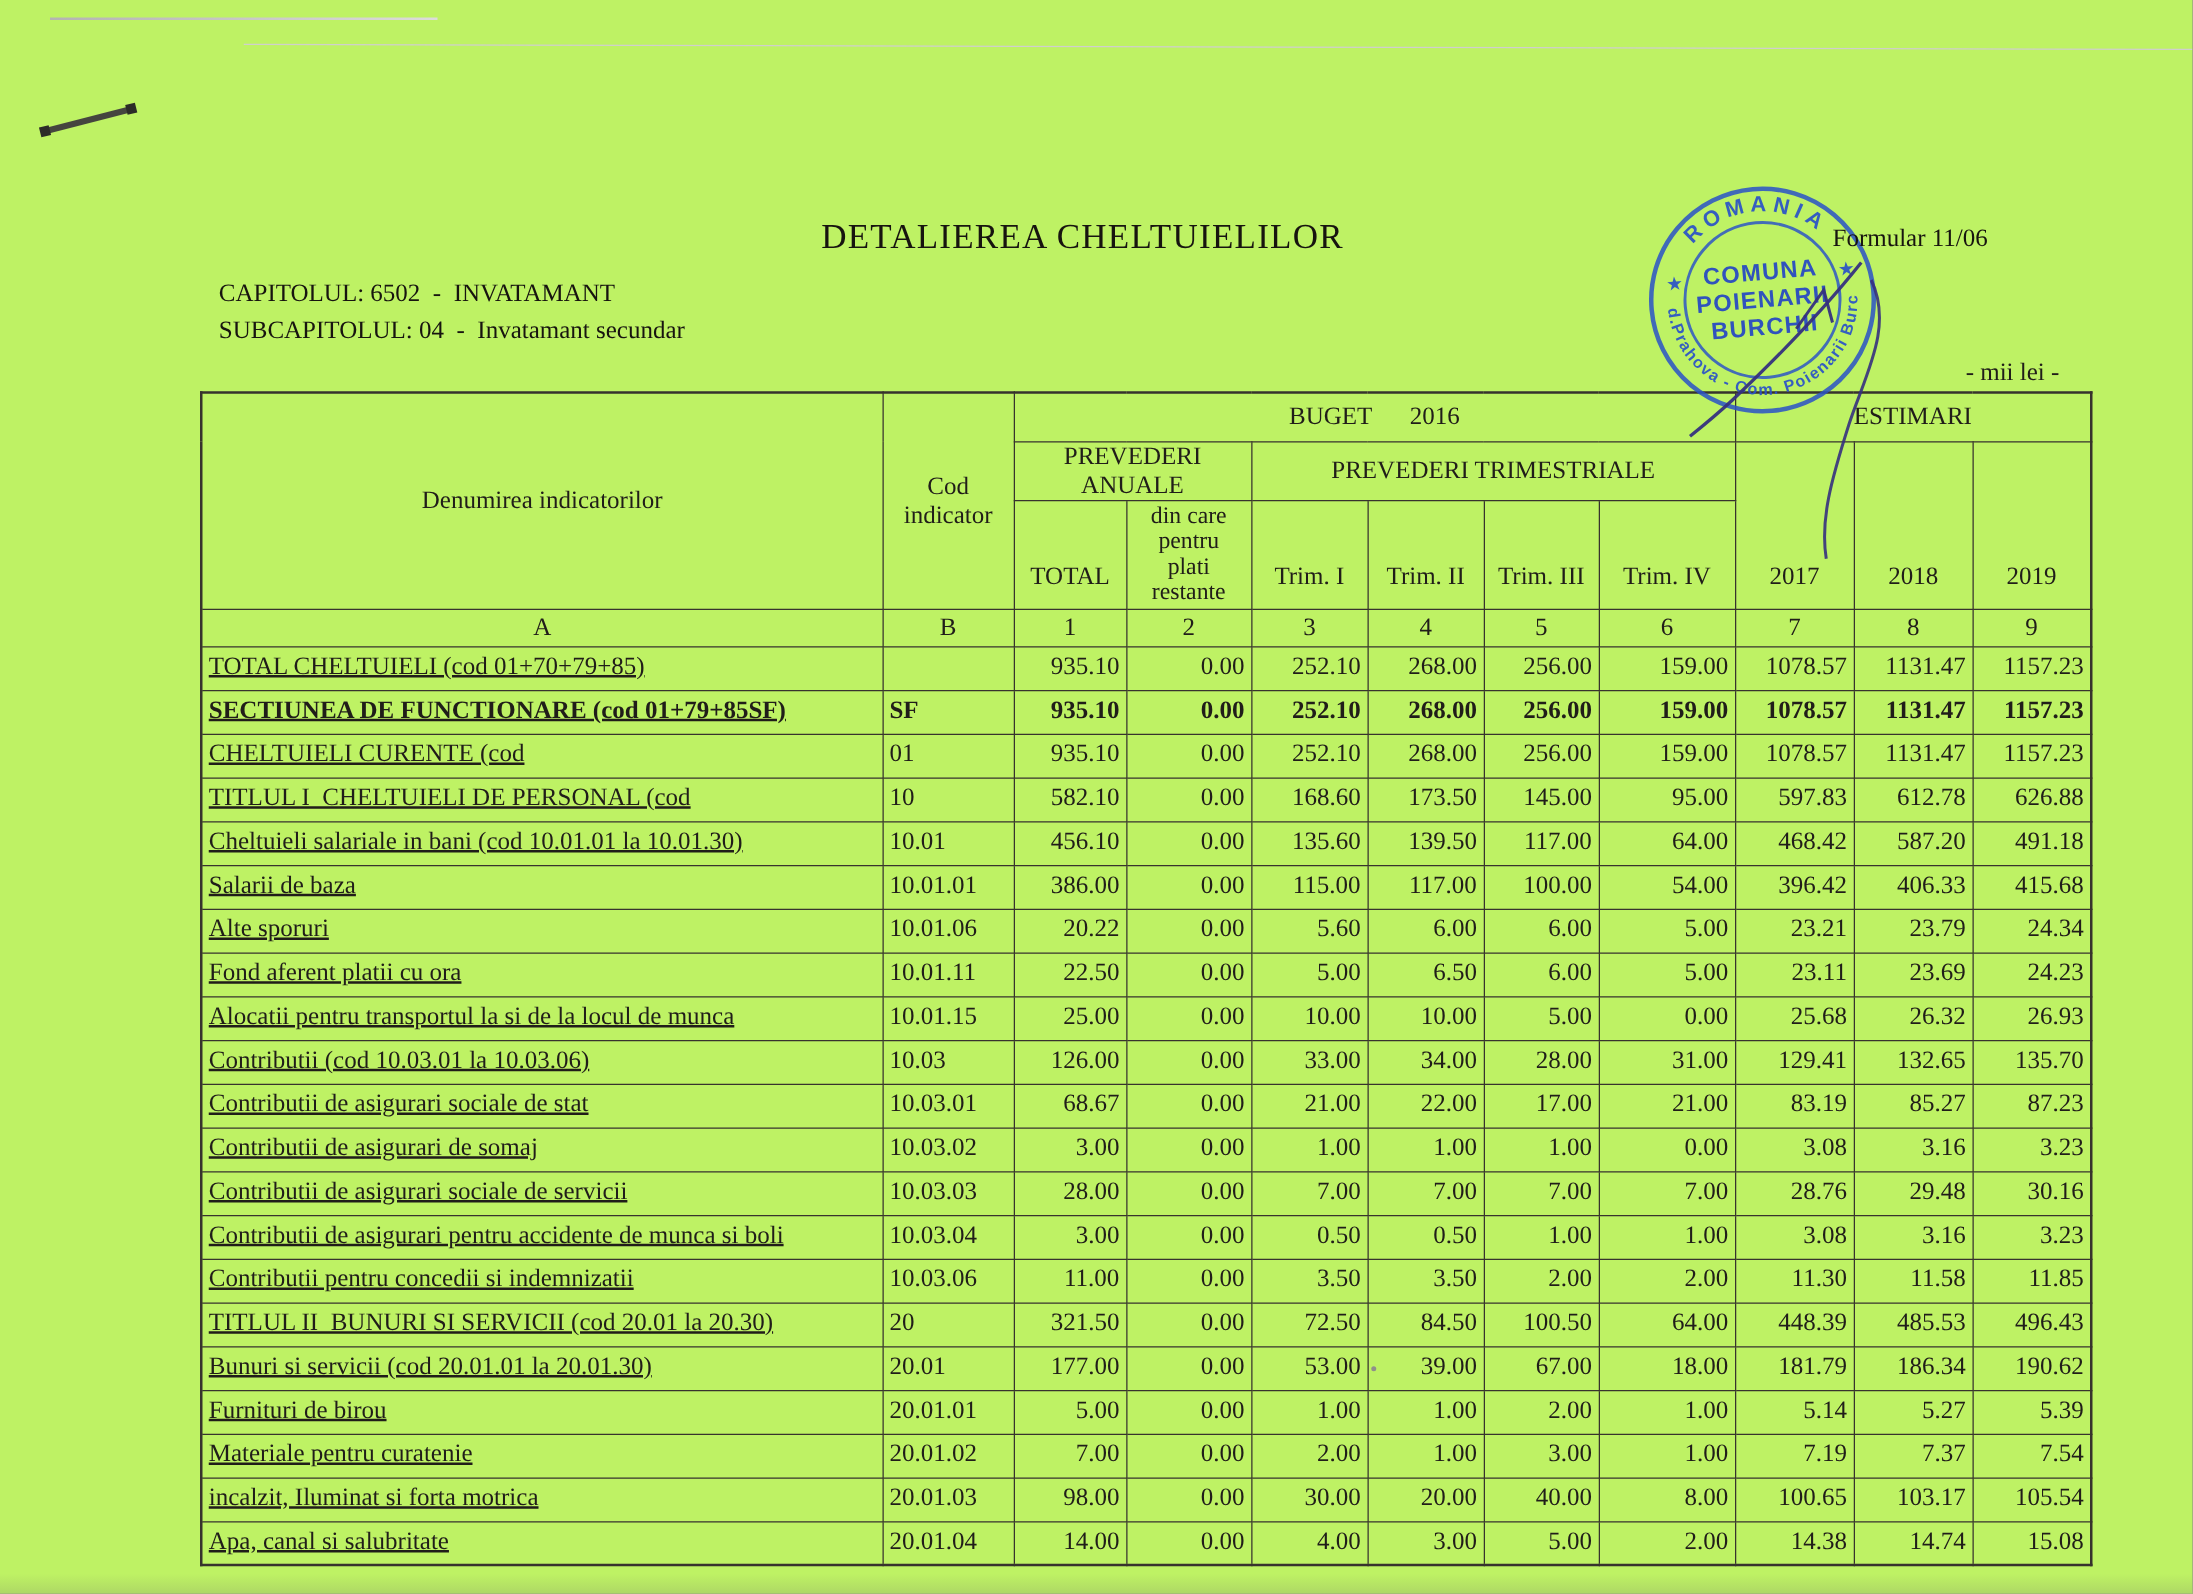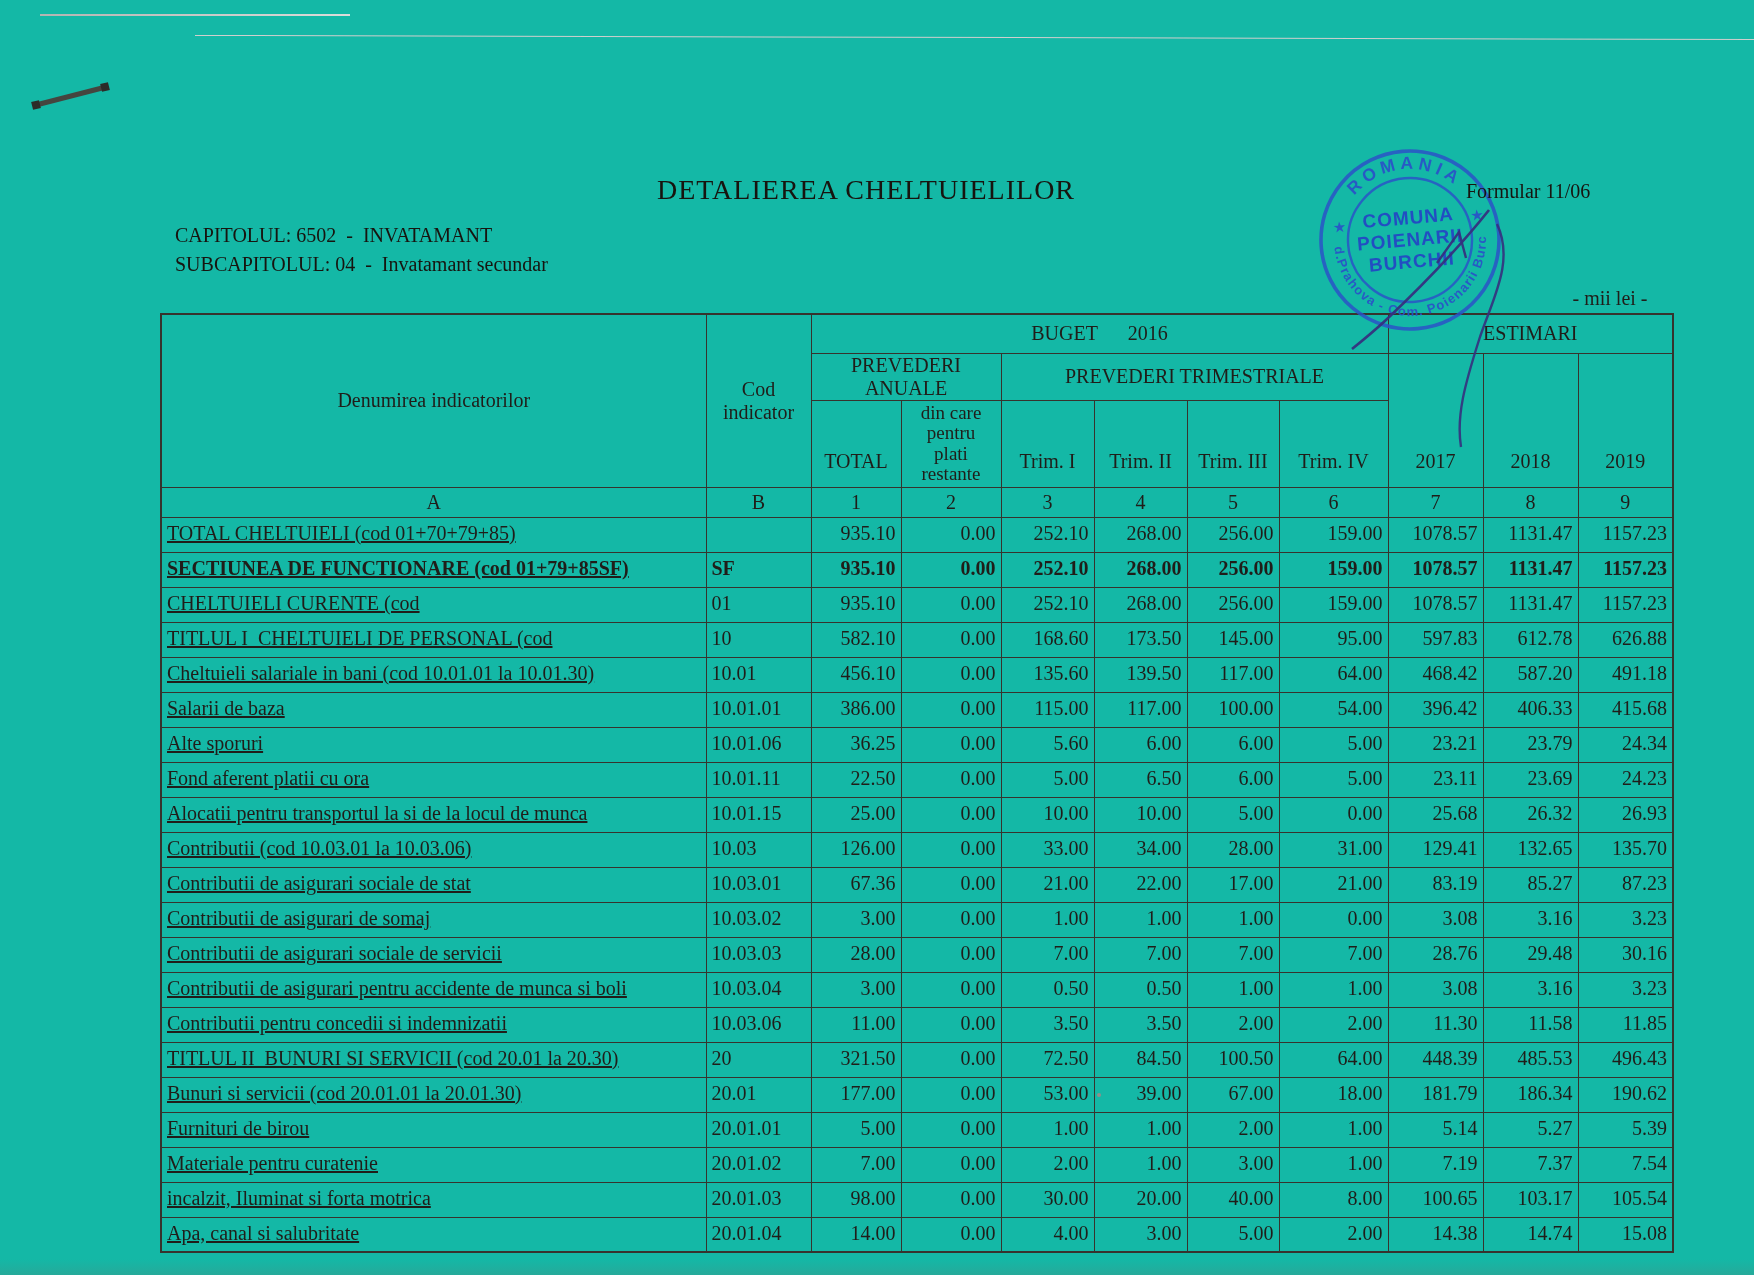--- a/index.html
+++ b/index.html
@@ -1,18 +1,18 @@
 <!DOCTYPE html>
 <html><head>
 <meta charset="utf-8">
 <style>
   html,body{margin:0;padding:0;background:#8a8a88;}
   .page{
     position:relative;width:1754px;height:1275px;margin:0 auto;
-    background:#14b8a6;overflow:hidden;
+    background:#bef264;overflow:hidden;
     font-family:"Liberation Serif",serif;color:#201d19;
   }
   
   .scan-line-1{position:absolute;left:40px;top:14px;width:310px;height:2px;
     background:linear-gradient(to right,#b4b4b2,#dcdcda);}
   .scan-line-2{position:absolute;left:195px;top:37px;width:1559px;height:1px;
     background:#cfcfcd;transform:rotate(0.15deg);}
   .bottom-shade{position:absolute;left:0;bottom:0;width:100%;height:16px;
     background:linear-gradient(to bottom,rgba(110,110,105,0),rgba(110,110,105,0.20));}
   .speck{position:absolute;left:1097px;top:1093px;width:4px;height:4px;border-radius:50%;background:#8f8f8b;}
@@ -198,21 +198,21 @@
           <td class="c-num">117.00</td>
           <td class="c-num">100.00</td>
           <td class="c-num">54.00</td>
           <td class="c-num">396.42</td>
           <td class="c-num">406.33</td>
           <td class="c-num">415.68</td>
         </tr>
         <tr>
           <td class="c-name">Alte sporuri</td>
           <td class="c-cod">10.01.06</td>
-          <td class="c-num">36.25</td>
+          <td class="c-num">20.22</td>
           <td class="c-num">0.00</td>
           <td class="c-num">5.60</td>
           <td class="c-num">6.00</td>
           <td class="c-num">6.00</td>
           <td class="c-num">5.00</td>
           <td class="c-num">23.21</td>
           <td class="c-num">23.79</td>
           <td class="c-num">24.34</td>
         </tr>
         <tr>
@@ -250,21 +250,21 @@
           <td class="c-num">34.00</td>
           <td class="c-num">28.00</td>
           <td class="c-num">31.00</td>
           <td class="c-num">129.41</td>
           <td class="c-num">132.65</td>
           <td class="c-num">135.70</td>
         </tr>
         <tr>
           <td class="c-name">Contributii de asigurari sociale de stat</td>
           <td class="c-cod">10.03.01</td>
-          <td class="c-num">67.36</td>
+          <td class="c-num">68.67</td>
           <td class="c-num">0.00</td>
           <td class="c-num">21.00</td>
           <td class="c-num">22.00</td>
           <td class="c-num">17.00</td>
           <td class="c-num">21.00</td>
           <td class="c-num">83.19</td>
           <td class="c-num">85.27</td>
           <td class="c-num">87.23</td>
         </tr>
         <tr>

